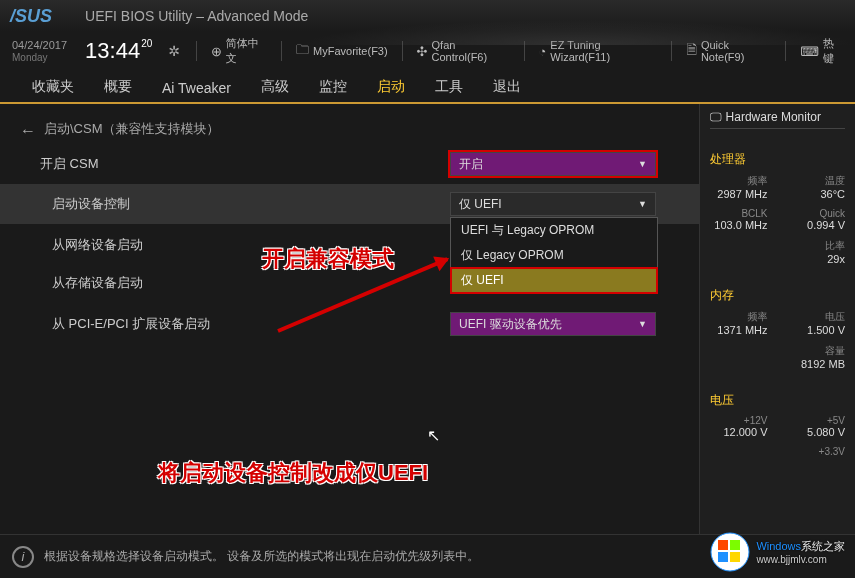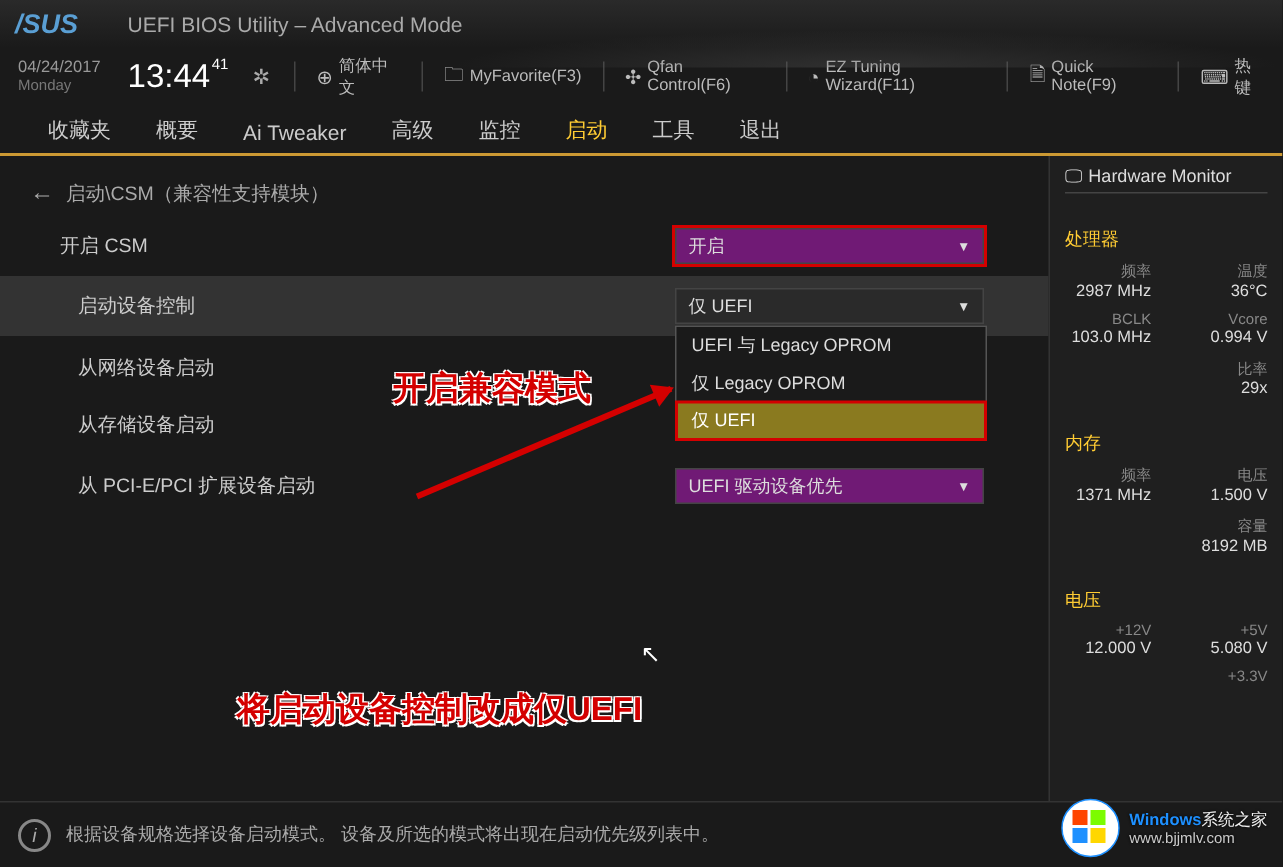--- a/index.html
+++ b/index.html
@@ -78,21 +78,21 @@
 </div>
 <div class="header-wave"></div>
 
 <div class="infobar">
   <div class="datetime">
     <span class="date">04/24/2017</span>
     <span class="day">Monday</span>
   </div>
   <div class="time">
       <span>13:44</span>
-      <sup>41</sup>
+      <sup>20</sup>
     </div>
   <span class="gear-settings">✲</span>
   <div class="sep"></div>
   <div class="info-item">
       <span class="ico">⊕</span>
       <span>简体中文</span>
     </div>
   <div class="sep"></div>
   <div class="info-item">
       <span class="ico">🗀</span>
@@ -195,21 +195,21 @@
           <div class="hw-label">温度</div>
           <div class="hw-value">36°C</div>
         </div>
     </div>
     <div class="hw-pair">
       <div class="hw-item">
           <div class="hw-label">BCLK</div>
           <div class="hw-value">103.0 MHz</div>
         </div>
       <div class="hw-item">
-          <div class="hw-label">Vcore</div>
+          <div class="hw-label">Quick</div>
           <div class="hw-value">0.994 V</div>
         </div>
     </div>
     <div class="hw-pair">
       <div class="hw-item">
           <div class="hw-label">比率</div>
           <div class="hw-value">29x</div>
         </div>
     </div>
 
@@ -259,16 +259,16 @@
   <div class="win-logo">
     <svg viewBox="0 0 40 40">
         <circle cx="20" cy="20" r="19" fill="#fff" stroke="#1e90ff" stroke-width="1"></circle>
         <rect x="8" y="8" width="10" height="10" fill="#ff4500"></rect>
         <rect x="20" y="8" width="10" height="10" fill="#7cfc00"></rect>
         <rect x="8" y="20" width="10" height="10" fill="#1e90ff"></rect>
         <rect x="20" y="20" width="10" height="10" fill="#ffd700"></rect>
       </svg>
   </div>
   <div>
-    <div><span style="color:#1e90ff;font-weight:bold">Windows</span><span>系统之家</span></div>
+    <div><span style="color:#1e90ff;font-weight:normal">Windows</span><span>系统之家</span></div>
     <div style="font-size:10px;color:#ccc">www.bjjmlv.com</div>
   </div>
 </div>
 
 </body></html>

